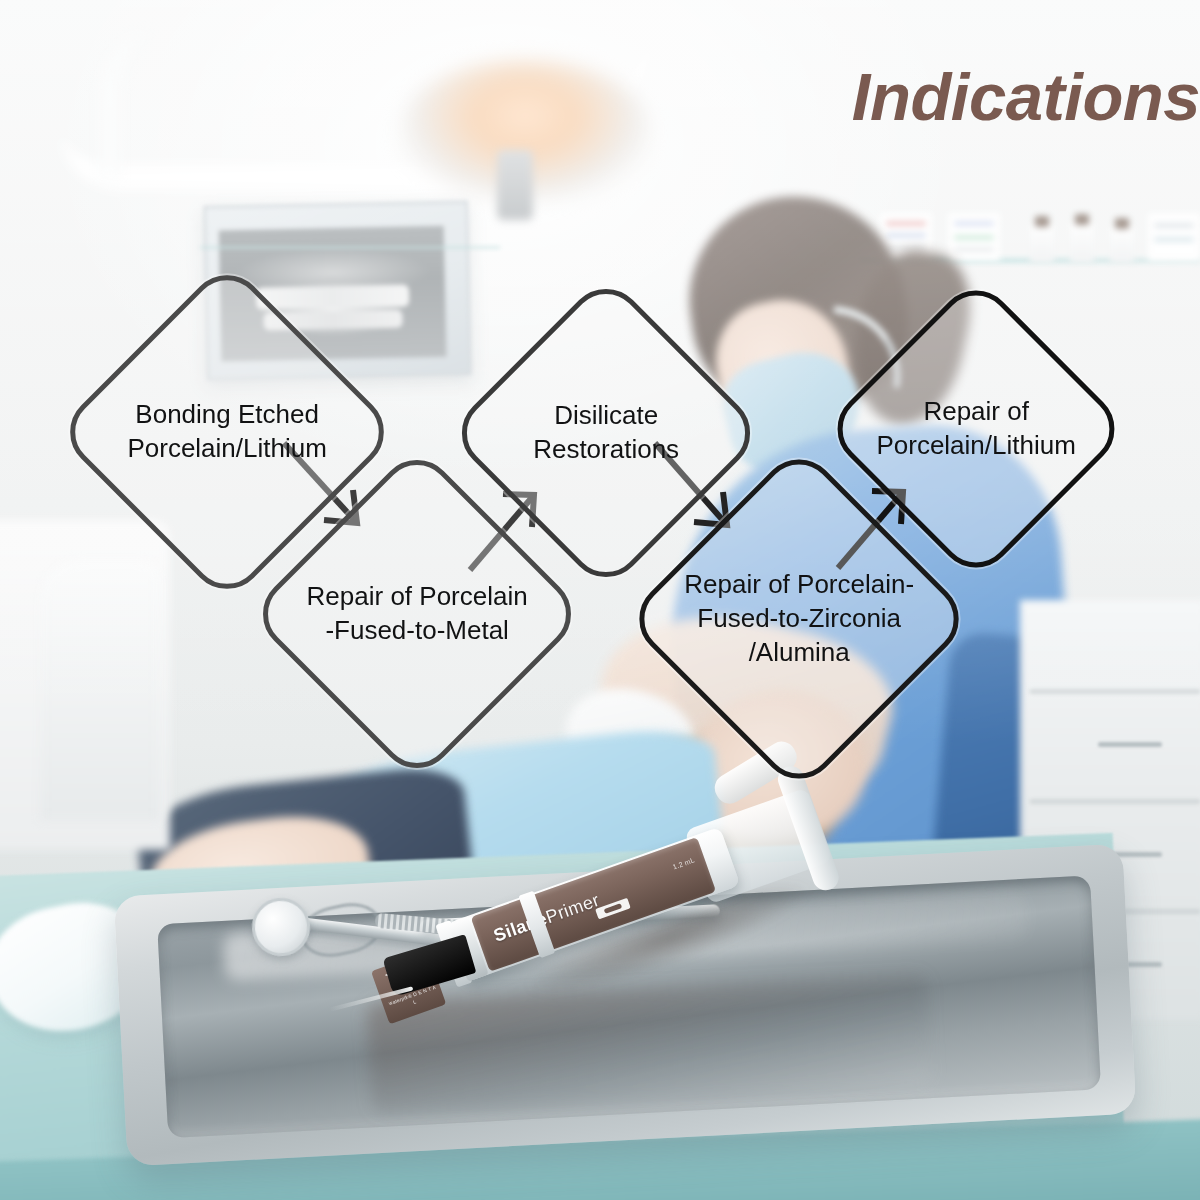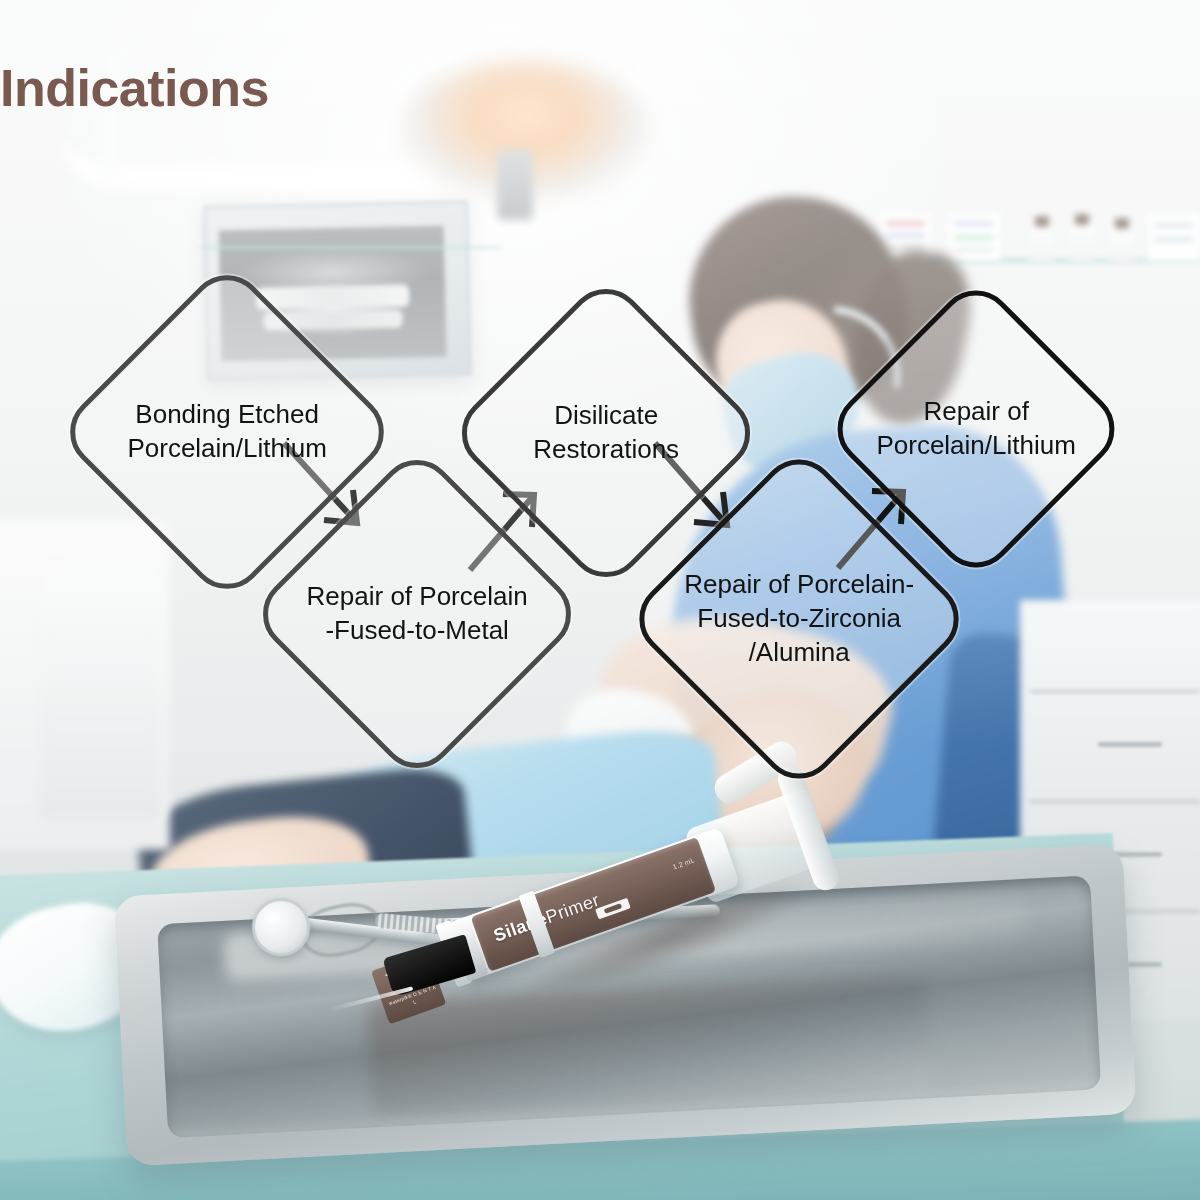--- a/index.html
+++ b/index.html
@@ -364,23 +364,24 @@
   
   .haze{
     position:absolute; inset:0;
     background:linear-gradient(180deg,rgba(255,255,255,.42) 0%,rgba(255,255,255,.22) 40%,rgba(255,255,255,0) 62%);
     pointer-events:none;
   }
 
   
   .title{
     position:absolute; top:58px; left:0; width:100%;
-    text-align:left;
-    font-size:52px; font-weight:700; letter-spacing:-.5px;
+    text-align:right;
+    font-size:67px; font-weight:700; letter-spacing:-.5px;
     font-family:"Liberation Sans", sans-serif;
+    font-style:italic;
   }
 
   
   #diagram{ position:absolute; inset:0; }
   .node{
     position:absolute;
     display:flex; align-items:center; justify-content:center;
     border-radius:38px;
     transform:rotate(45deg);
     background:rgba(248,249,249,.30);

